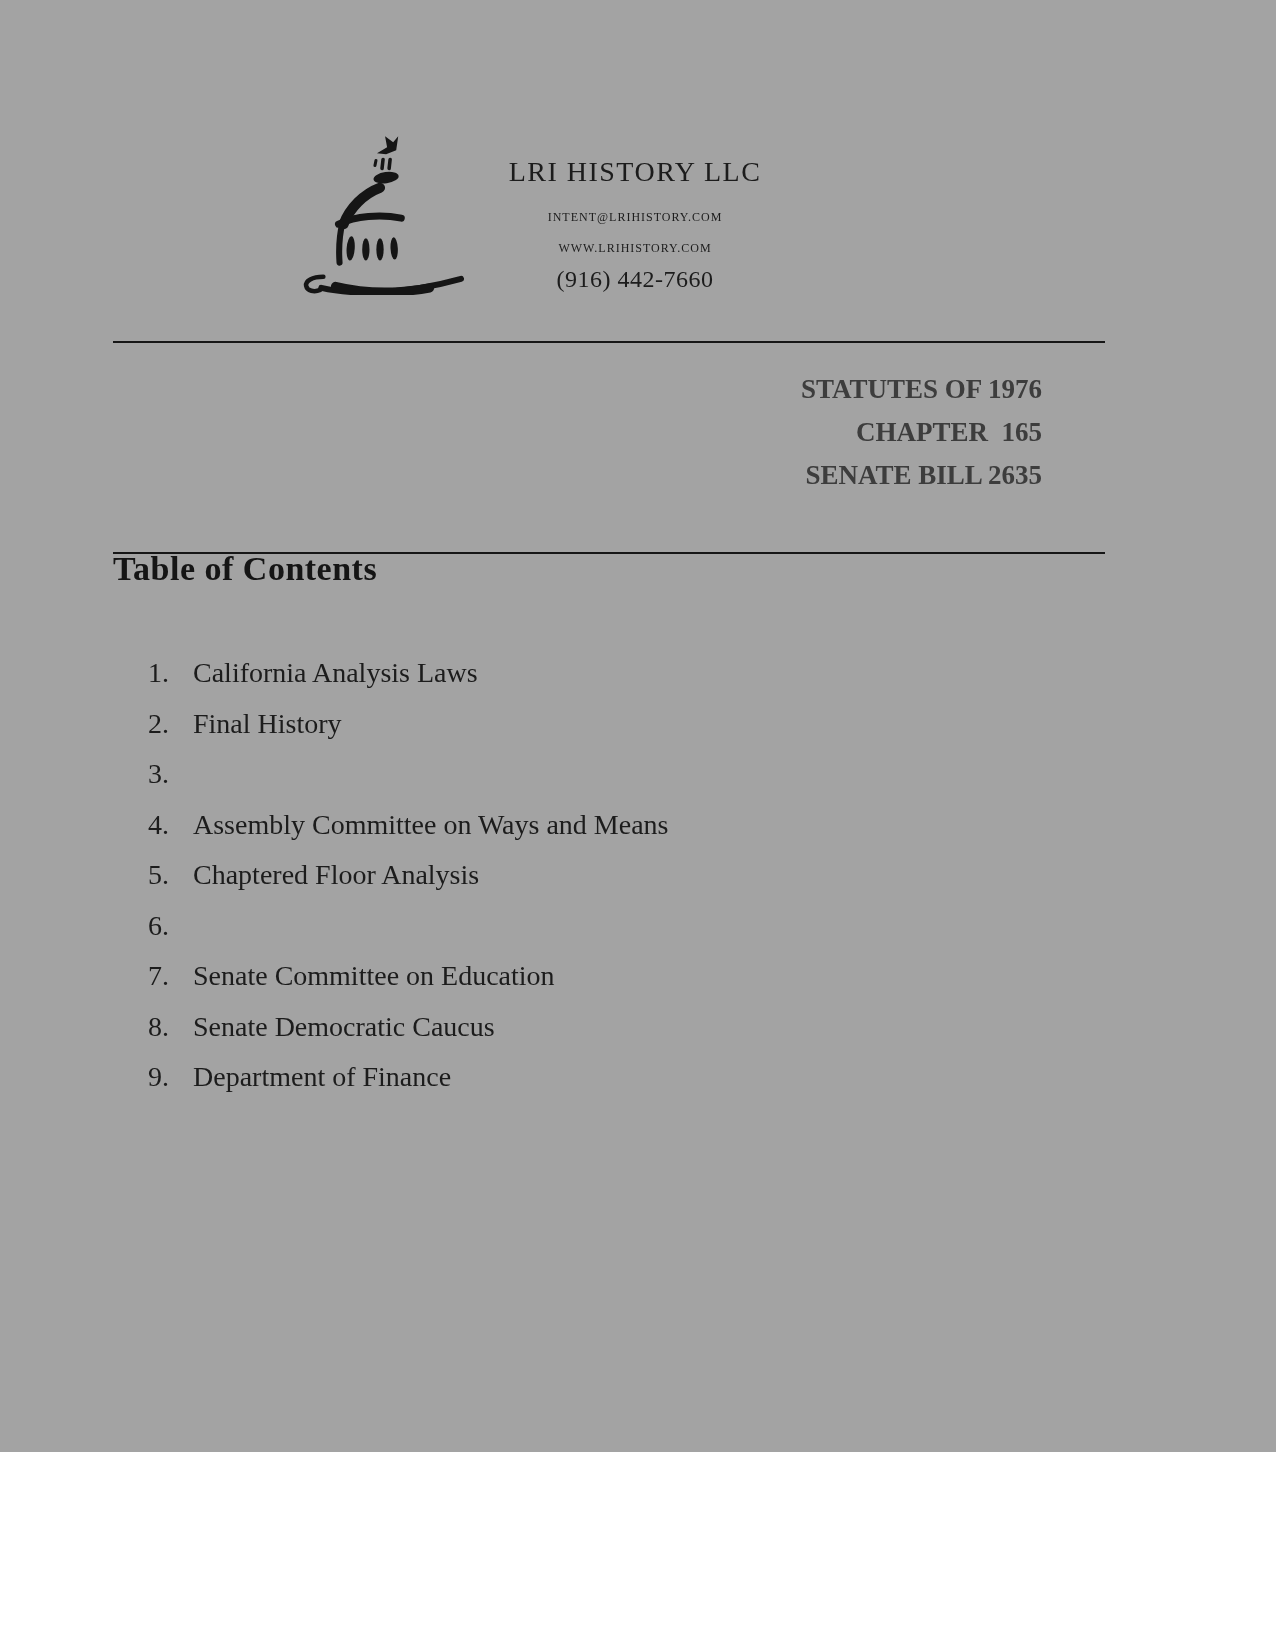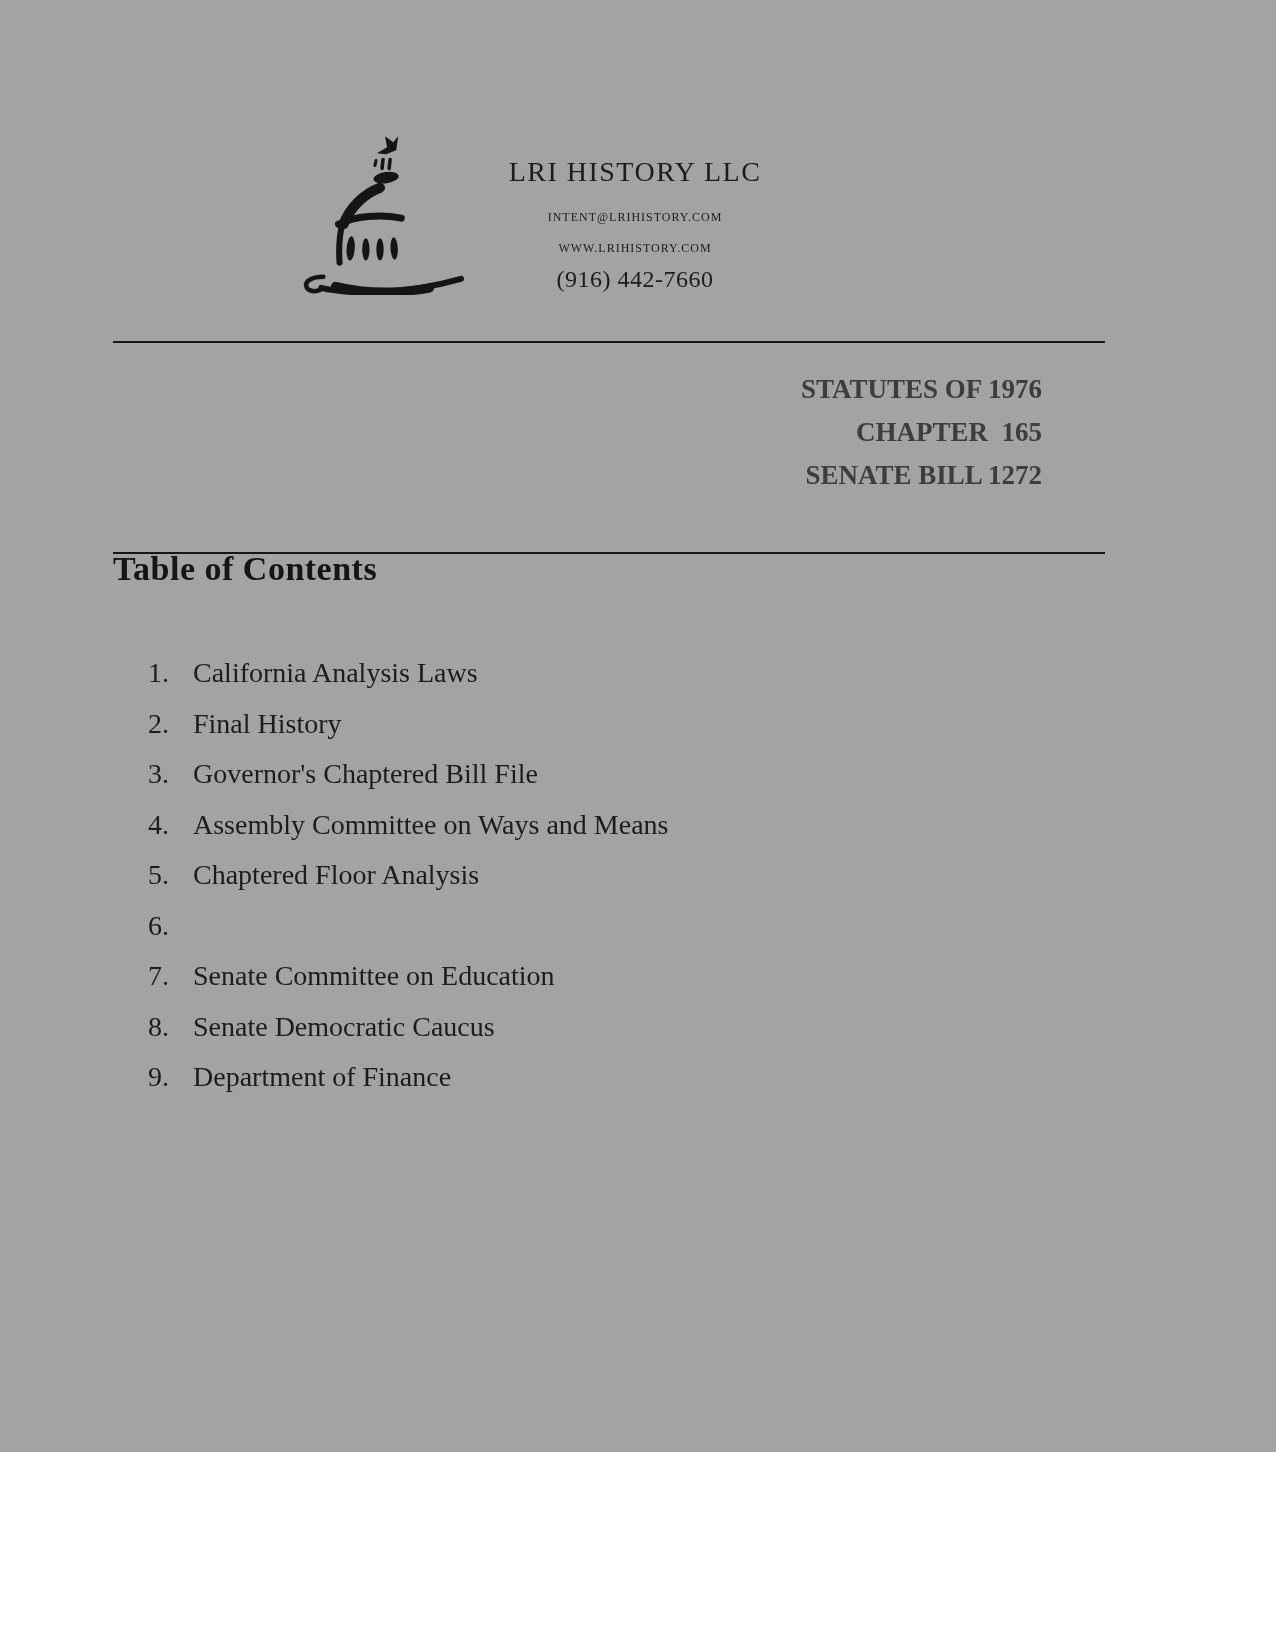--- a/index.html
+++ b/index.html
@@ -149,39 +149,38 @@
     <div class="org-contact">INTENT@LRIHISTORY.COM</div>
     <div class="org-contact">WWW.LRIHISTORY.COM</div>
     <div class="org-phone">(916) 442-7660</div>
   </div>
 
   <div class="rule rule-1"></div>
 
   <section class="ref-block">
     <div class="ref-line">STATUTES OF 1976</div>
     <div class="ref-line">CHAPTER  165</div>
-    <div class="ref-line">SENATE BILL 1272</div>
+    <div class="ref-line">SENATE BILL 2635</div>
   </section>
 
   <div class="rule rule-2"></div>
 
   <h1 class="toc-title">Table of Contents</h1>
 
   <ol class="toc-list">
     <li class="toc-item">
       <span class="toc-num">1.</span>
       <span class="toc-label">California Analysis Laws</span>
     </li>
     <li class="toc-item">
       <span class="toc-num">2.</span>
       <span class="toc-label">Final History</span>
     </li>
     <li class="toc-item">
       <span class="toc-num">3.</span>
-      <span class="toc-label">Governor's Chaptered Bill File</span>
     </li>
     <li class="toc-item">
       <span class="toc-num">4.</span>
       <span class="toc-label">Assembly Committee on Ways and Means</span>
     </li>
     <li class="toc-item">
       <span class="toc-num">5.</span>
       <span class="toc-label">Chaptered Floor Analysis</span>
     </li>
     <li class="toc-item">

